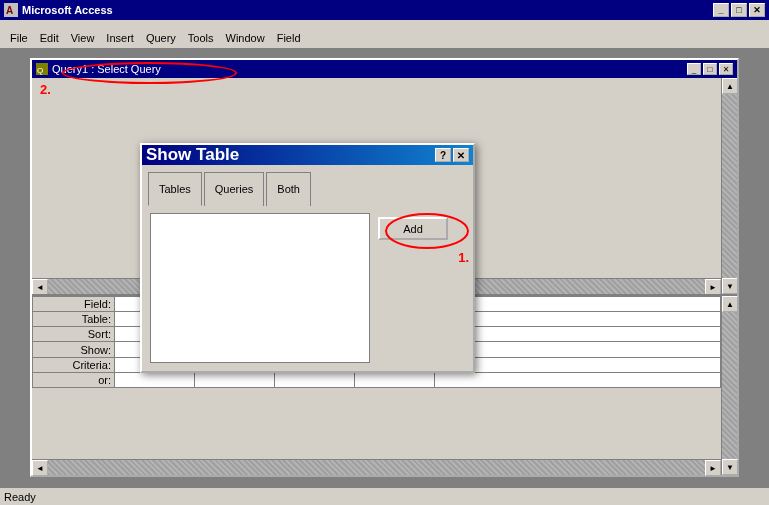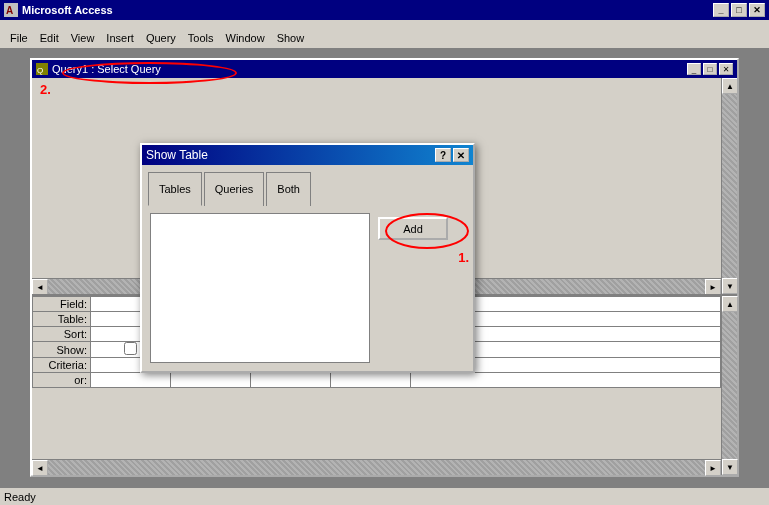--- a/index.html
+++ b/index.html
@@ -204,22 +204,22 @@
     .dialog-title-bar {
       background: linear-gradient(to right, #000080, #1084d0);
       color: white;
       height: 20px;
       display: flex;
       align-items: center;
       justify-content: space-between;
       padding: 0 4px;
     }
     .dialog-title-text {
-      font-size: 12px;
-      font-weight: normal;
+      font-size: 17px;
+      font-weight: bold;
     }
     .dialog-title-controls {
       display: flex;
       align-items: center;
       gap: 2px;
     }
     .dialog-help-btn {
       width: 16px;
       height: 14px;
       background: #d4d0c8;
@@ -356,21 +356,21 @@
 </div>
 
 <div class="menu-bar">
   <span class="menu-item">File</span>
   <span class="menu-item">Edit</span>
   <span class="menu-item">View</span>
   <span class="menu-item">Insert</span>
   <span class="menu-item">Query</span>
   <span class="menu-item">Tools</span>
   <span class="menu-item">Window</span>
-  <span class="menu-item">Show</span>
+  <span class="menu-item">Field</span>
 </div>
 
 <div class="toolbar">
   <div class="toolbar-btn">
     <svg width="16" height="16" viewBox="0 0 16 16">
         <rect x="2" y="1" width="10" height="13" fill="white" stroke="#808080"></rect>
         <rect x="8" y="1" width="4" height="4" fill="#d4d0c8" stroke="#808080"></rect>
       </svg>
   </div>
   <div class="toolbar-btn">
@@ -530,21 +530,21 @@
         <div style="position:absolute;bottom:0;left:0;right:16px;height:16px;background:#d4d0c8;border-top:1px solid #808080;display:flex;">
           <div class="scrollbar-arrow">◄</div>
           <div class="scrollbar-track" style="flex:1;"></div>
           <div class="scrollbar-arrow">►</div>
         </div>
 
         <div style="position:absolute;top:0;left:0;right:16px;bottom:16px;overflow:hidden;">
           <table style="border-collapse:collapse;width:100%;font-size:11px;">
             <tbody>
                 <tr>
-              <td style="border:1px solid #808080;padding:1px 3px;width:58px;background:#d4d0c8;text-align:right;">Field:</td>
+              <td style="border:1px solid #808080;padding:1px 3px;width:82px;background:#d4d0c8;text-align:right;">Field:</td>
               <td style="border:1px solid #808080;background:white;width:80px;"></td>
               <td style="border:1px solid #808080;background:white;width:80px;"></td>
               <td style="border:1px solid #808080;background:white;width:80px;"></td>
               <td style="border:1px solid #808080;background:white;width:80px;"></td>
               <td style="border:1px solid #808080;background:white;"></td>
             </tr>
             <tr>
               <td style="border:1px solid #808080;padding:1px 3px;background:#d4d0c8;text-align:right;">Table:</td>
               <td style="border:1px solid #808080;background:white;"></td>
               <td style="border:1px solid #808080;background:white;"></td>

